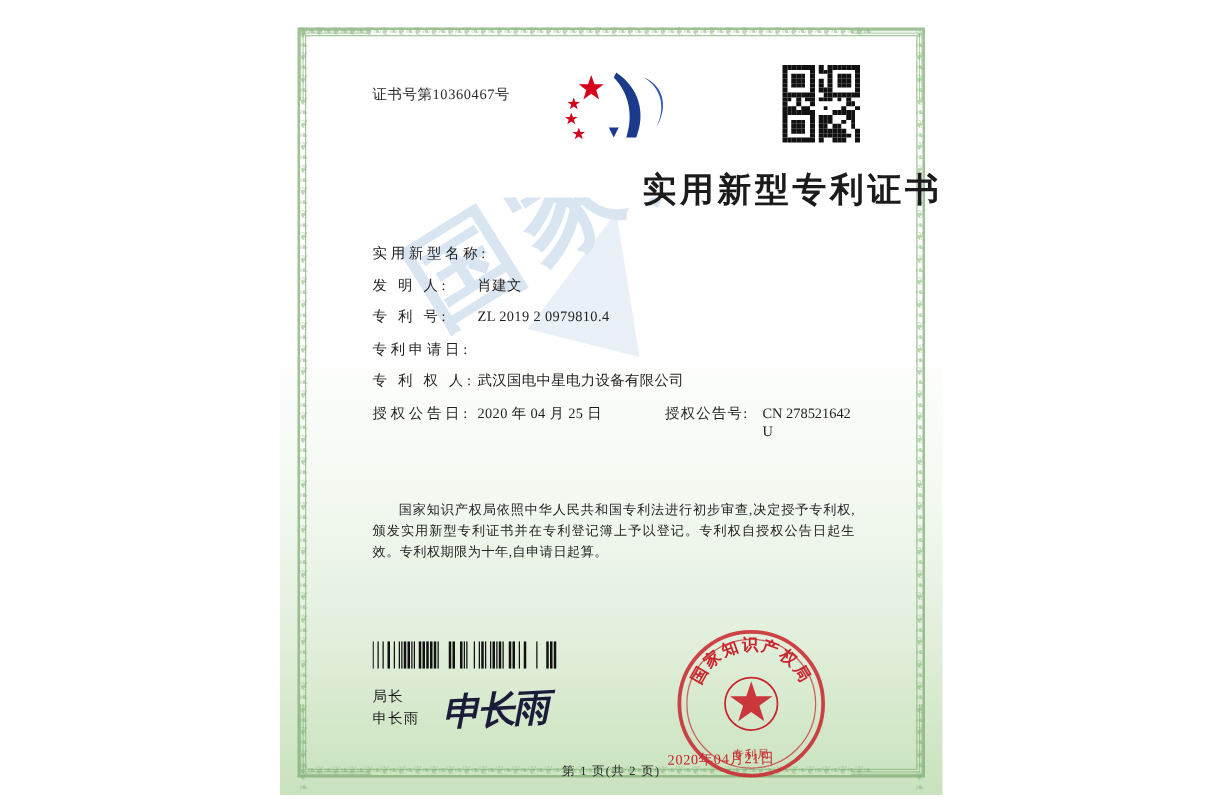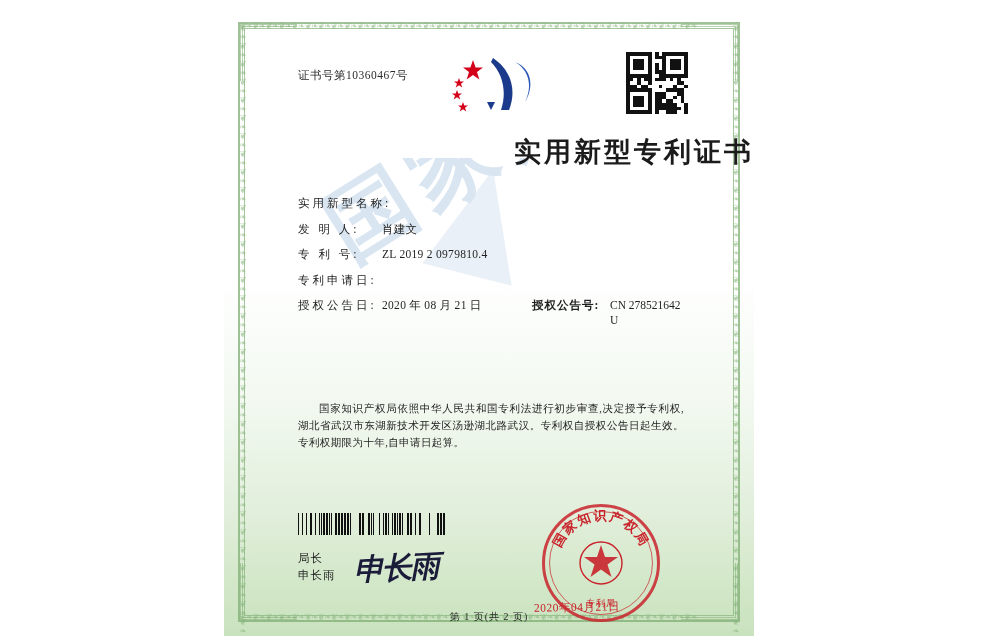--- a/index.html
+++ b/index.html
@@ -205,21 +205,20 @@
     letter-spacing: .3px;
     line-height: 15px;
     margin-top: -8px;
     margin-bottom: 10px;
   }
   .frow.split .fvalue { flex: 0 0 150px; }
   .frow.split .flabel2 {
     flex: 0 0 78px;
     letter-spacing: 1px;
     white-space: nowrap;
-    font-weight: bold;
   }
   .frow.split .fvalue2 { flex: 1 1 auto; }
 
   
   .paras {
     position: absolute;
     left: 74px;
     top: 392px;
     width: 386px;
     font-size: 10.5px;
@@ -690,30 +689,34 @@
         <div class="flabel">发 明 人:</div>
         <div class="fvalue">肖建文</div>
       </div>
       <div class="frow">
         <div class="flabel">专 利 号:</div>
         <div class="fvalue">ZL 2019 2 0979810.4</div>
       </div>
       <div class="frow">
         <div class="flabel">专利申请日:</div>
       </div>
+      <div class="frow">
+        <div class="flabel">专 利 权 人:</div>
+        <div class="fvalue">武汉国电中星电力设备有限公司</div>
+      </div>
       <div class="frow split">
         <div class="flabel">授权公告日:</div>
-        <div class="fvalue">2020 年 08 月 21 日</div>
+        <div class="fvalue">2020 年 04 月 25 日</div>
         <div class="flabel2">授权公告号:</div>
         <div class="fvalue2">CN 278521642 U</div>
       </div>
     </div>
 
     <div class="paras">
-      <p>国家知识产权局依照中华人民共和国专利法进行初步审查,决定授予专利权,湖北省武汉市东湖新技术开发区汤逊湖北路武汉。专利权自授权公告日起生效。专利权期限为十年,自申请日起算。</p>
+      <p>国家知识产权局依照中华人民共和国专利法进行初步审查,决定授予专利权,颁发实用新型专利证书并在专利登记簿上予以登记。专利权自授权公告日起生效。专利权期限为十年,自申请日起算。</p>
     </div>
 
     <div class="barcode" id="barcode">
         <i style="width: 1px; background: rgb(17, 17, 17);"></i>
         <i style="width: 1px; background: transparent;"></i>
         <i style="width: 1px; background: rgb(17, 17, 17);"></i>
         <i style="width: 1px; background: transparent;"></i>
         <i style="width: 1px; background: rgb(17, 17, 17);"></i>
         <i style="width: 1px; background: transparent;"></i>
         <i style="width: 2px; background: rgb(17, 17, 17);"></i>

